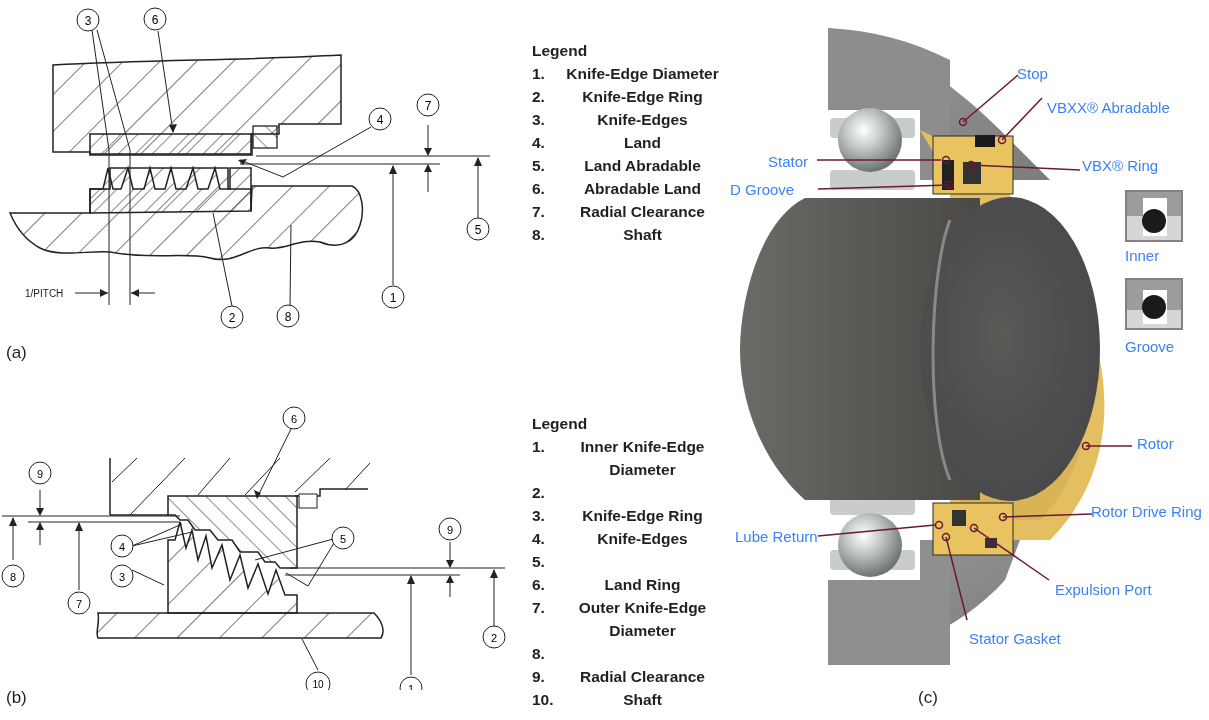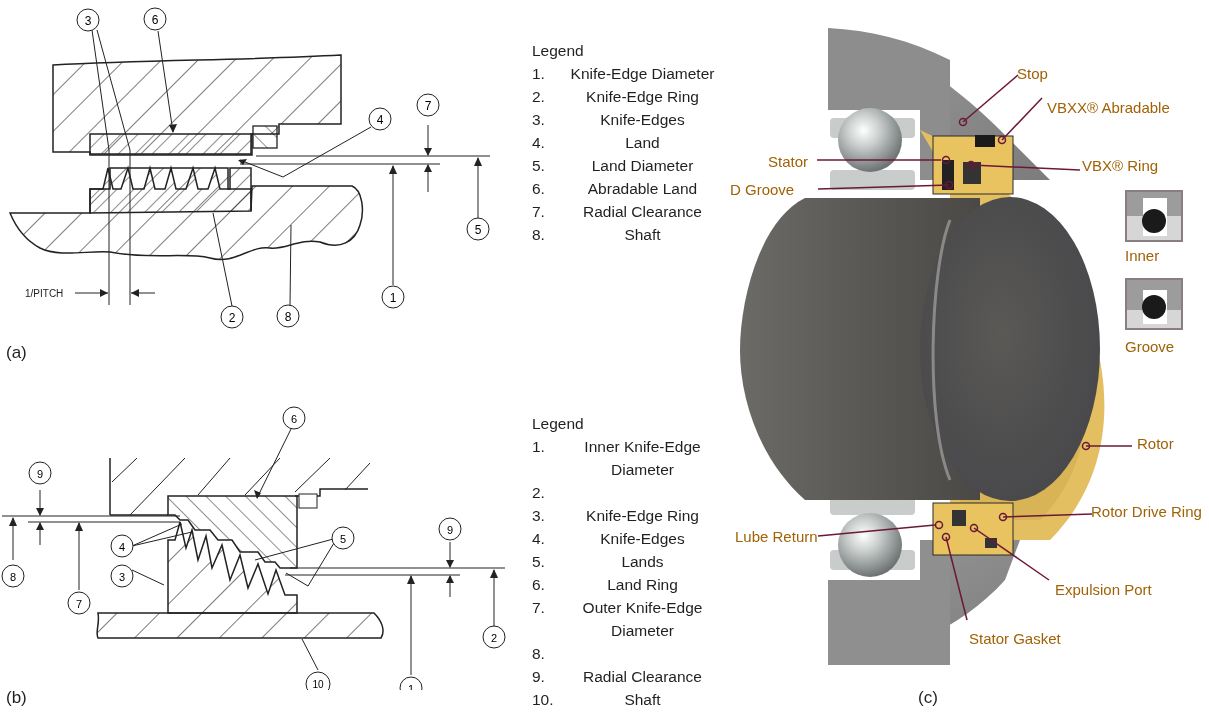--- a/index.html
+++ b/index.html
@@ -1,26 +1,26 @@
 <!DOCTYPE html>
 <html><head>
 <meta charset="utf-8">
 <style>
   html, body { margin:0; padding:0; background:#ffffff; }
   body { width:1209px; height:720px; position:relative; overflow:hidden;
          font-family:"Liberation Sans", "DejaVu Sans", sans-serif; color:#231f20; }
   .abs { position:absolute; }
   .panel-label { position:absolute; font-size:17px; color:#231f20; }
-  .legend { position:absolute; font-size:15.5px; line-height:23px; color:#231f20; font-family:"Liberation Sans Narrow","Liberation Sans",sans-serif; }
+  .legend { position:absolute; font-size:15.5px; line-height:23px; color:#231f20; font-family:"Liberation Sans Narrow","Liberation Sans",sans-serif;font-weight:bold; }
   .legend .title { display:block; }
   .legend .row { display:flex; }
   .legend .num { width:31px; flex:none; }
   .legend .txt { flex:1;text-align:center; }
   svg text { font-family:"Liberation Sans", sans-serif; }
-  .callout { position:absolute; font-size:15px; color:#a16207; white-space:nowrap; }
+  .callout { position:absolute; font-size:15px; color:#3b82f6; white-space:nowrap; }
   .seal-icon { position:absolute; width:58px; height:52px; border:2px solid #8a7f80; box-sizing:border-box; background:#9c9c9c; }
 </style>
 </head>
 <body>
 
 <svg class="abs" style="left:0;top:0" width="500" height="340" viewBox="0 0 500 340">
   <defs>
     <pattern id="hatchA" patternUnits="userSpaceOnUse" width="26" height="26" patternTransform="rotate(45)">
       <line x1="0" y1="0" x2="0" y2="26" stroke="#222" stroke-width="1.2"></line>
     </pattern>
@@ -121,21 +121,21 @@
   <div class="row">
       <span class="num">3.</span>
       <span class="txt">Knife-Edges</span>
     </div>
   <div class="row">
       <span class="num">4.</span>
       <span class="txt">Land</span>
     </div>
   <div class="row">
       <span class="num">5.</span>
-      <span class="txt">Land Diameter</span>
+      <span class="txt">Land Abradable</span>
     </div>
   <div class="row">
       <span class="num">6.</span>
       <span class="txt">Abradable Land</span>
     </div>
   <div class="row">
       <span class="num">7.</span>
       <span class="txt">Radial Clearance</span>
     </div>
   <div class="row">
@@ -264,21 +264,20 @@
   <div class="row">
       <span class="num">3.</span>
       <span class="txt">Knife-Edge Ring</span>
     </div>
   <div class="row">
       <span class="num">4.</span>
       <span class="txt">Knife-Edges</span>
     </div>
   <div class="row">
       <span class="num">5.</span>
-      <span class="txt">Lands</span>
     </div>
   <div class="row">
       <span class="num">6.</span>
       <span class="txt">Land Ring</span>
     </div>
   <div class="row">
       <span class="num">7.</span>
       <span class="txt"><span>Outer Knife-Edge</span><br><span>Diameter</span></span>
     </div>
   <div class="row">

